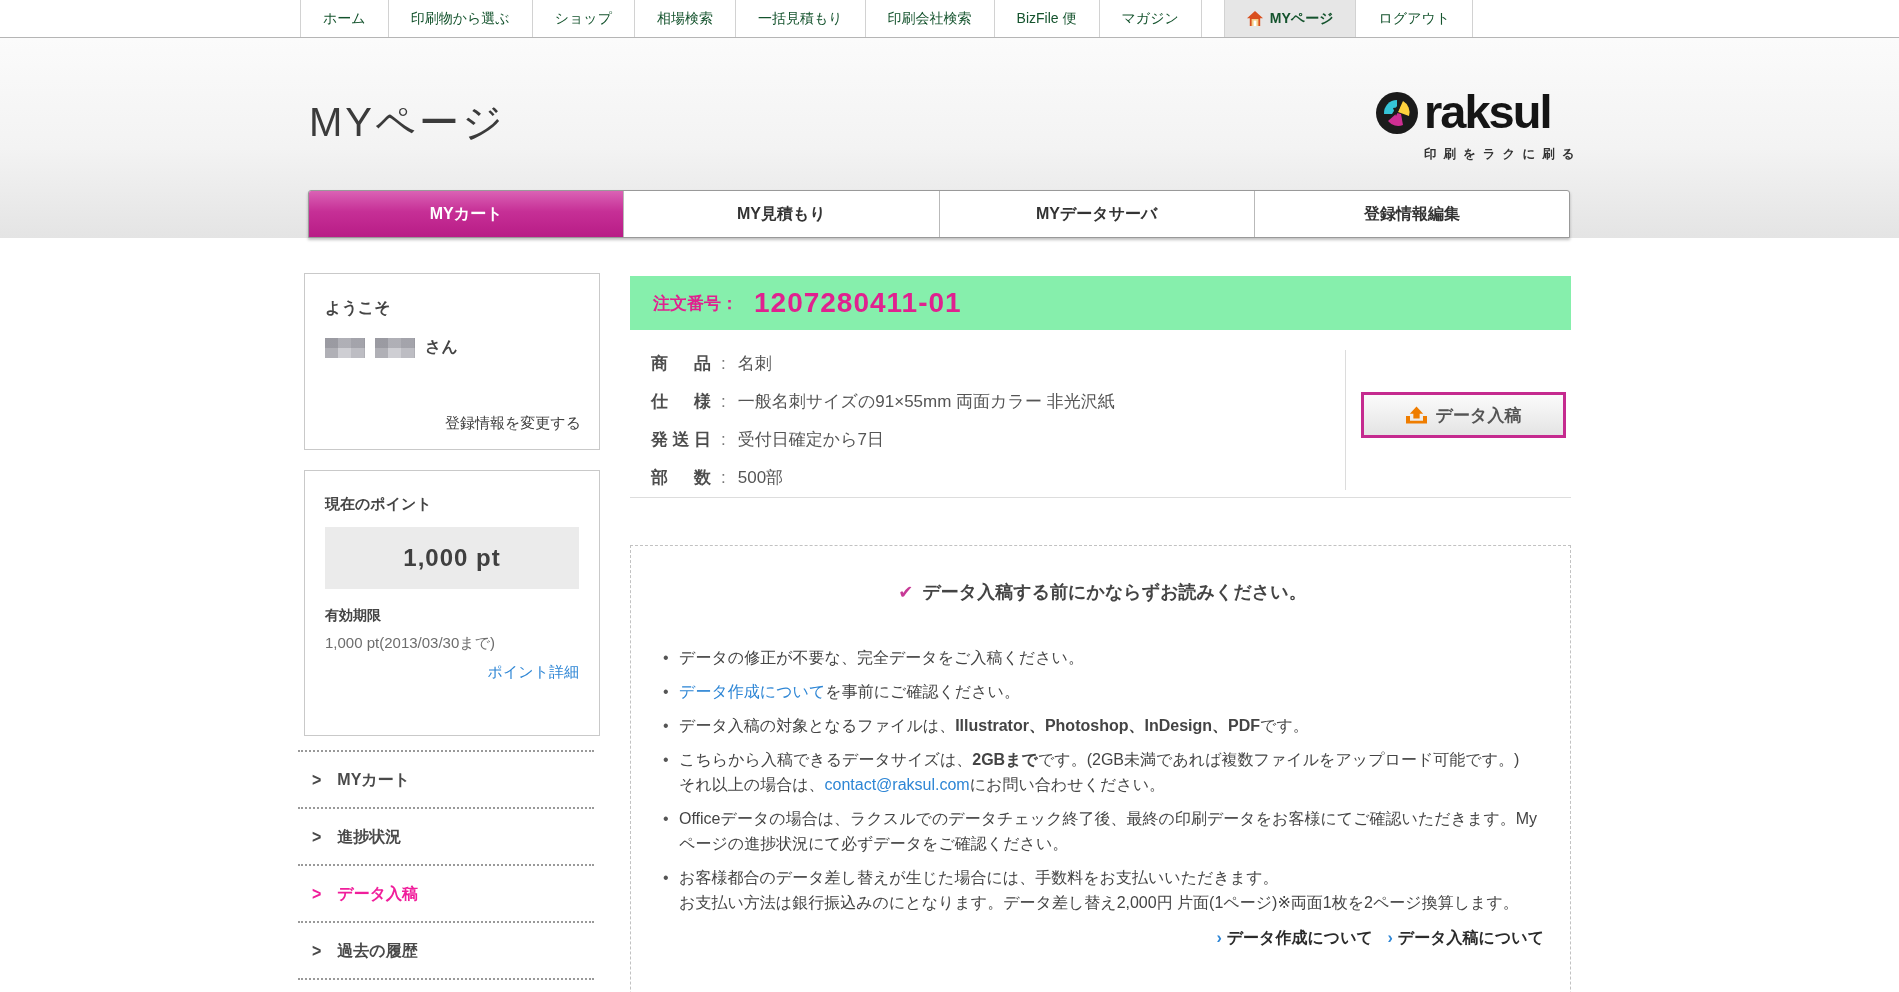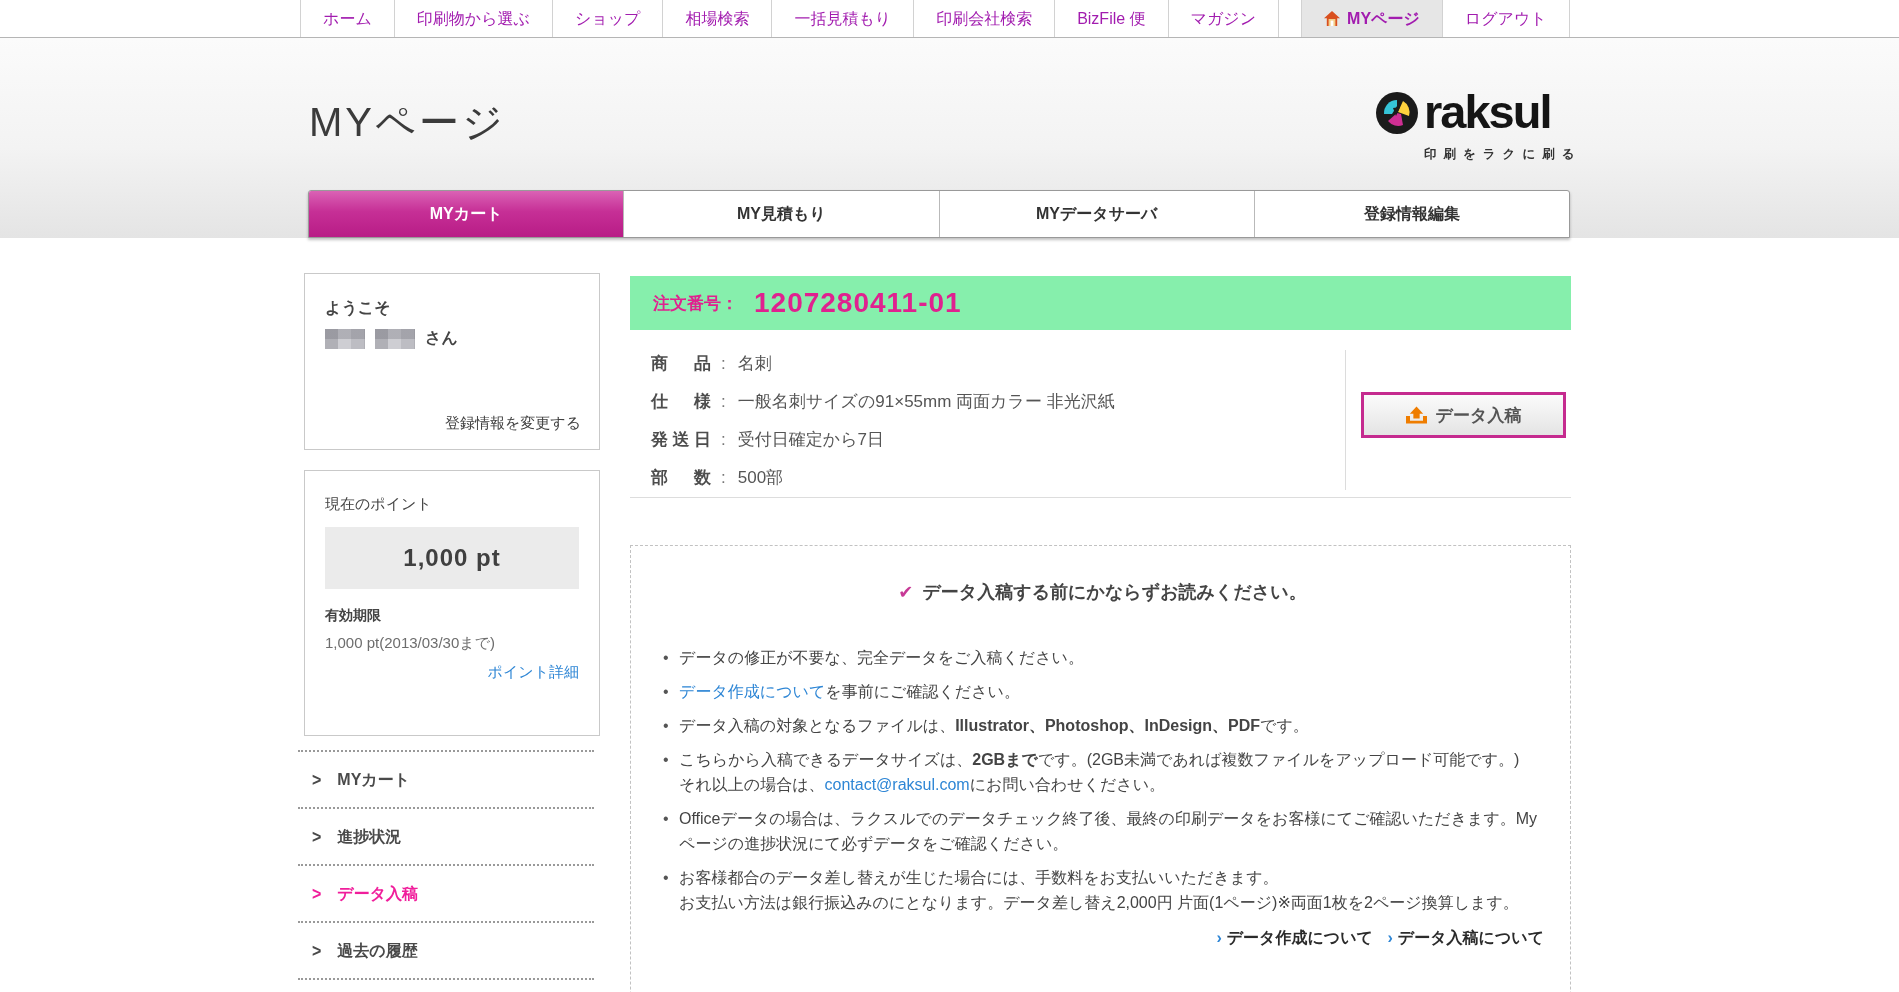--- a/index.html
+++ b/index.html
@@ -8,21 +8,21 @@
     background:#fff;font-family:"Liberation Sans","DejaVu Sans",sans-serif;
     -webkit-font-smoothing:antialiased;
   }
   
   .topnav{
     position:absolute;left:0;top:0;width:1899px;height:38px;box-sizing:border-box;
     background:#fff;border-bottom:1px solid #b5b5b5;
     display:flex;align-items:stretch;padding-left:300px;
   }
   .nav-item{
-    line-height:37px;padding:0 22px;font-size:16px;color:#a21caf;
+    line-height:37px;padding:0 22px;font-size:14px;color:#14532d;
     border-left:1px solid #d2d2d2;white-space:nowrap;cursor:pointer;
     display:flex;align-items:center;gap:7px;
   }
   .nav-item:last-child{border-right:1px solid #d2d2d2;}
   .nav-item.spacer{width:22px;padding:0;cursor:default;}
   .nav-item.active{background:#e6e6e6;font-weight:bold;}
   .home-ic svg{display:block;}
   
   .header-bg{
     position:absolute;left:0;top:38px;width:1899px;height:200px;
@@ -48,30 +48,30 @@
   }
   .tab:first-child{border-left:none;}
   .tab.active{
     background:linear-gradient(180deg,#da62b5 0%,#c62f96 45%,#b81c86 100%);
     color:#fff;border-radius:2px 0 0 0;
   }
   
   .sbox{position:absolute;left:304px;width:296px;box-sizing:border-box;background:#fff;border:1px solid #c9c9c9;}
   .box-welcome{top:273px;height:177px;padding:24px 20px;}
   .welcome-hello{font-size:16px;font-weight:bold;color:#444;}
-  .welcome-name{margin-top:9px;font-size:16px;font-weight:bold;color:#444;display:flex;align-items:center;gap:10px;}
+  .welcome-name{margin-top:18px;font-size:16px;font-weight:bold;color:#444;display:flex;align-items:center;gap:10px;}
   .blur{
     display:inline-block;width:40px;height:20px;
     background:
       repeating-linear-gradient(0deg,rgba(255,255,255,0) 0 10px,rgba(105,105,115,.30) 10px 20px),
       repeating-linear-gradient(90deg,#b0b0b6 0 13px,#ceced3 13px 26px,#bdbdc3 26px 39px);
   }
   .box-link{position:absolute;right:18px;bottom:16px;font-size:15px;color:#404040;cursor:pointer;}
   .box-points{top:470px;height:266px;padding:24px 20px;}
-  .pts-head{font-size:15px;font-weight:normal;color:#444;}
+  .pts-head{font-size:15px;font-weight:bold;color:#444;}
   .pts-bar{margin-top:13px;height:62px;background:#ebebeb;display:flex;align-items:center;justify-content:center;}
   .pts-value{font-size:24px;font-weight:bold;color:#404040;letter-spacing:1px;}
   .pts-exp-label{margin-top:18px;font-size:14px;font-weight:bold;color:#444;}
   .pts-exp-value{margin-top:6px;font-size:15px;color:#6d6d6d;line-height:24px;}
   .pts-link{margin-top:8px;text-align:right;font-size:15px;color:#2e86d5;cursor:pointer;}
   .side-menu{position:absolute;left:298px;top:750px;width:296px;margin:0;padding:0;list-style:none;border-top:2px dotted #999;}
   .side-menu li{
     height:55px;line-height:55px;border-bottom:2px dotted #999;
     font-size:16px;font-weight:bold;color:#4a4a4a;padding-left:14px;cursor:pointer;
   }

